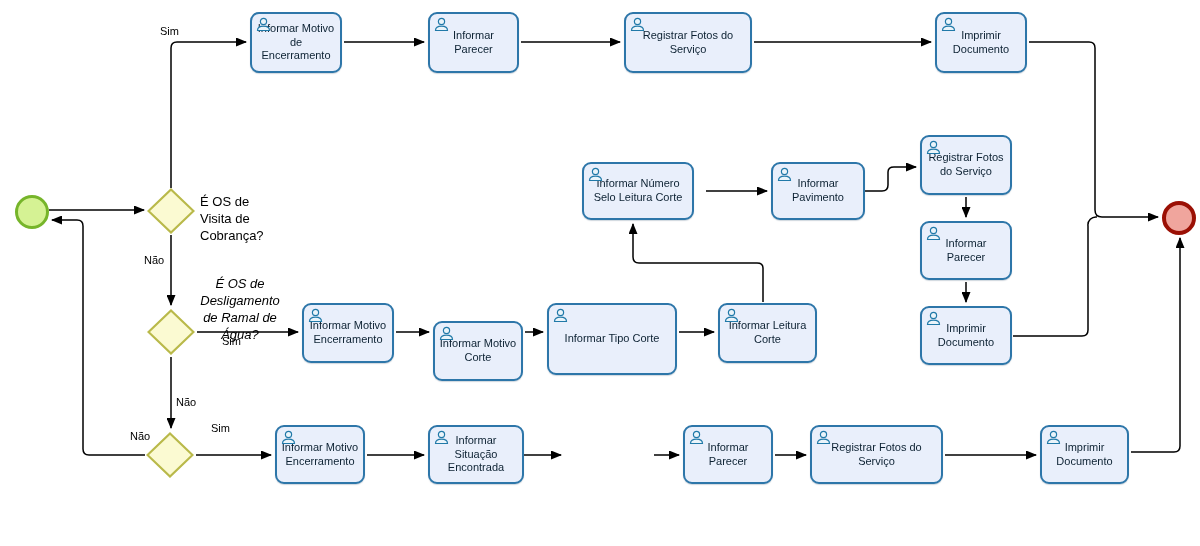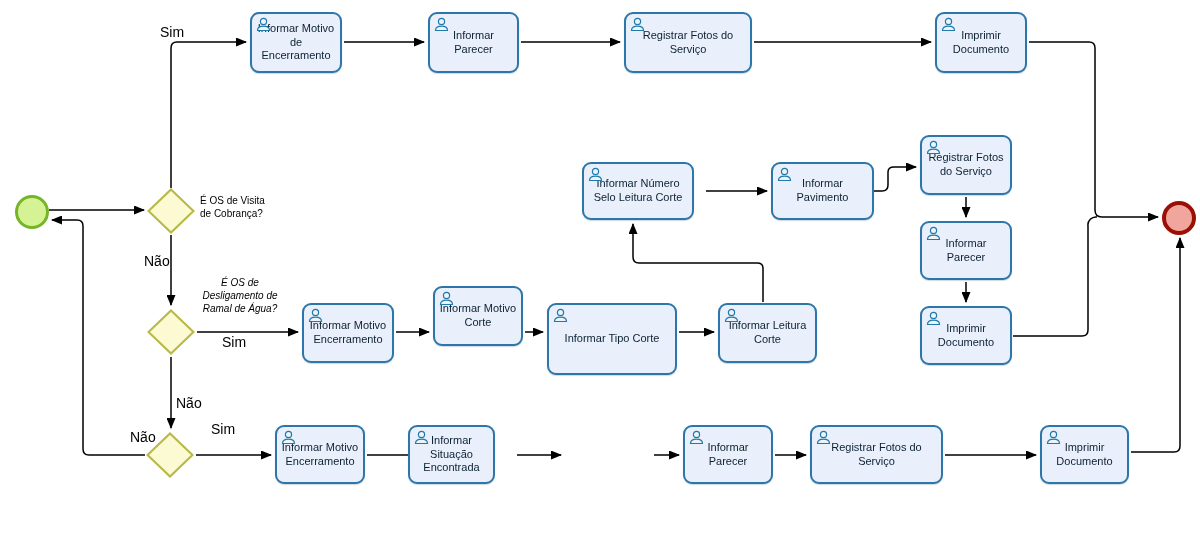--- a/index.html
+++ b/index.html
@@ -35,26 +35,26 @@
     background:var(--start_fill,#d5f294);
     border:3px solid var(--start_border,#76b52a);
   }
   .event.end{
     width:34px;height:34px;
     background:var(--end_fill,#f0a59d);
     border:4px solid var(--end_border,#9b1005);
   }
 
   .lbl{
-    position:absolute;z-index:3;font-size:14px;color:#000;line-height:1.28;
+    position:absolute;z-index:3;font-size:11px;color:#000;line-height:1.28;
     white-space:nowrap;
     text-align:center;
   }
   .qlbl{
-    position:absolute;z-index:3;font-size:10px;color:#000;line-height:1.3;
+    position:absolute;z-index:3;font-size:13px;color:#000;line-height:1.3;
     white-space:normal;
   }
   .center{text-align:center;font-style:italic;}
 </style>
 </head>
 <body>
 
 <div id="canvas">
 
   <svg id="edges" width="1200" height="546" aria-hidden="true">
@@ -149,21 +149,21 @@
     <span>Imprimir Documento</span>
   </div>
 
   <div class="task" style="left:582px;top:162px;width:112px;height:58px">
     <svg class="uicon" viewBox="0 0 16 15">
         <circle class="st" cx="8.5" cy="4.4" r="3.1"></circle>
         <path class="st" d="M2.5 13.5 q0 -4.3 6 -4.3 q6 0 6 4.3 z"></path>
       </svg>
     <span>Informar Número Selo Leitura Corte</span>
   </div>
-  <div class="task" style="left:771px;top:162px;width:103px;height:58px">
+  <div class="task" style="left:771px;top:162px;width:94px;height:58px">
     <svg class="uicon" viewBox="0 0 16 15">
         <circle class="st" cx="8.5" cy="4.4" r="3.1"></circle>
         <path class="st" d="M2.5 13.5 q0 -4.3 6 -4.3 q6 0 6 4.3 z"></path>
       </svg>
     <span>Informar Pavimento</span>
   </div>
 
   <div class="task" style="left:920px;top:135px;width:92px;height:60px">
     <svg class="uicon" viewBox="0 0 16 15">
         <circle class="st" cx="8.5" cy="4.4" r="3.1"></circle>
@@ -186,21 +186,21 @@
     <span>Imprimir Documento</span>
   </div>
 
   <div class="task" style="left:302px;top:303px;width:92px;height:60px">
     <svg class="uicon" viewBox="0 0 16 15">
         <circle class="st" cx="8.5" cy="4.4" r="3.1"></circle>
         <path class="st" d="M2.5 13.5 q0 -4.3 6 -4.3 q6 0 6 4.3 z"></path>
       </svg>
     <span>Informar Motivo Encerramento</span>
   </div>
-  <div class="task" style="left:433px;top:286px;width:90px;height:60px">
+  <div class="task" style="left:433px;top:321px;width:90px;height:60px">
     <svg class="uicon" viewBox="0 0 16 15">
         <circle class="st" cx="8.5" cy="4.4" r="3.1"></circle>
         <path class="st" d="M2.5 13.5 q0 -4.3 6 -4.3 q6 0 6 4.3 z"></path>
       </svg>
     <span>Informar Motivo Corte</span>
   </div>
   <div class="task" style="left:547px;top:303px;width:130px;height:72px">
     <svg class="uicon" viewBox="0 0 16 15">
         <circle class="st" cx="8.5" cy="4.4" r="3.1"></circle>
         <path class="st" d="M2.5 13.5 q0 -4.3 6 -4.3 q6 0 6 4.3 z"></path>
@@ -215,21 +215,21 @@
     <span>Informar Leitura Corte</span>
   </div>
 
   <div class="task" style="left:275px;top:425px;width:90px;height:59px">
     <svg class="uicon" viewBox="0 0 16 15">
         <circle class="st" cx="8.5" cy="4.4" r="3.1"></circle>
         <path class="st" d="M2.5 13.5 q0 -4.3 6 -4.3 q6 0 6 4.3 z"></path>
       </svg>
     <span>Informar Motivo Encerramento</span>
   </div>
-  <div class="task" style="left:408px;top:425px;width:87px;height:59px">
+  <div class="task" style="left:428px;top:425px;width:96px;height:59px">
     <svg class="uicon" viewBox="0 0 16 15">
         <circle class="st" cx="8.5" cy="4.4" r="3.1"></circle>
         <path class="st" d="M2.5 13.5 q0 -4.3 6 -4.3 q6 0 6 4.3 z"></path>
       </svg>
     <span>Informar Situação Encontrada</span>
   </div>
   <div class="task" style="left:683px;top:425px;width:90px;height:59px">
     <svg class="uicon" viewBox="0 0 16 15">
         <circle class="st" cx="8.5" cy="4.4" r="3.1"></circle>
         <path class="st" d="M2.5 13.5 q0 -4.3 6 -4.3 q6 0 6 4.3 z"></path>

